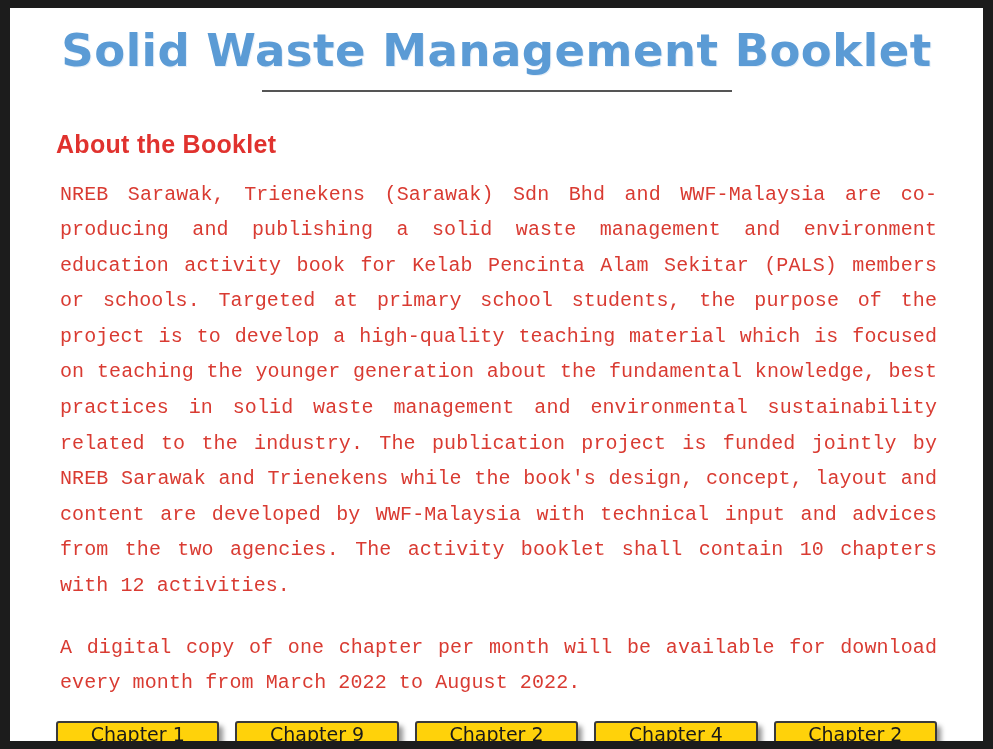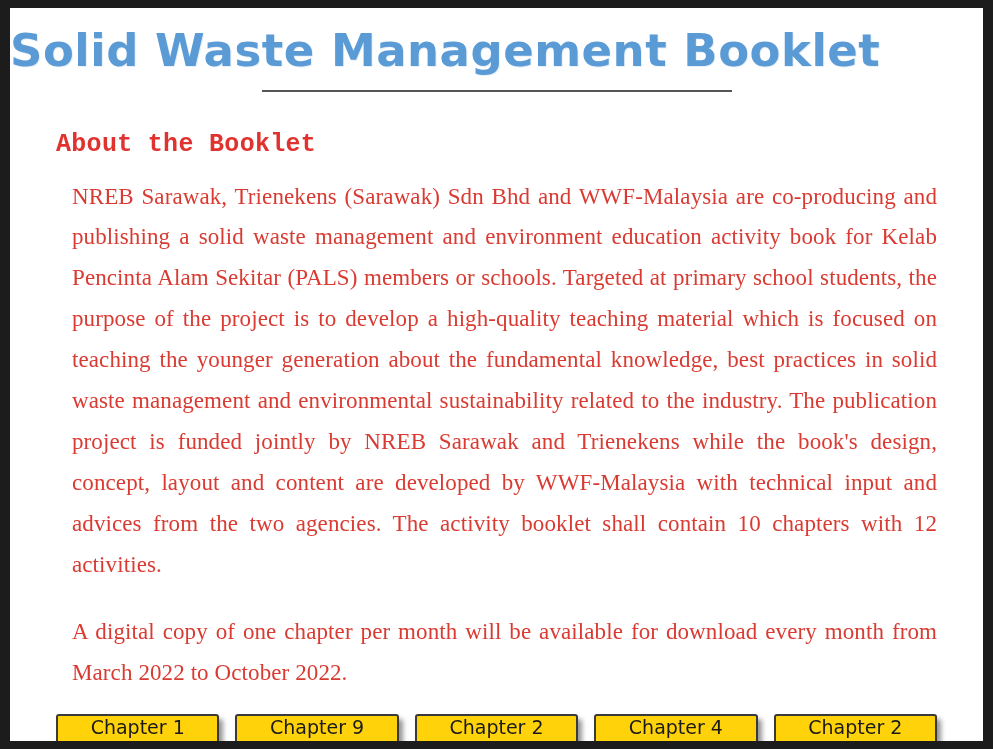--- a/index.html
+++ b/index.html
@@ -17,20 +17,21 @@
     position: absolute;
     left: 10px;
     top: 8px;
     width: 973px;
     height: 733px;
     background: #ffffff;
     box-sizing: border-box;
     overflow: hidden;
   }
   .title-wrap {
+    text-align: center;
     padding-top: 18px;
   }
   .doc-title {
     font-family: "DejaVu Sans", sans-serif;
     font-size: 45px;
     font-weight: bold;
     color: #5b9bd5;
     letter-spacing: 0.5px;
     line-height: 1.1;
     margin: 0;
@@ -39,34 +40,34 @@
   .title-rule {
     width: 470px;
     height: 2px;
     background: #555;
     margin: 14px auto 0 auto;
   }
   .content {
     padding: 0 46px;
   }
   .section-heading {
-    font-family: Liberation Mono, monospace;
+    font-family: Liberation Sans, sans-serif;
     font-size: 25px;
     font-weight: bold;
     color: #e0322e;
     margin: 38px 0 0 0;
     letter-spacing: 0.3px;
   }
   .body-text {
-    font-family: Liberation Serif, serif;
-    font-size: 23px;
+    font-family: Liberation Mono, monospace;
+    font-size: 20px;
     color: #d93b32;
     line-height: 1.78;
     text-align: justify;
-    margin: 18px 0 0 16px;
+    margin: 18px 0 0 4px;
     letter-spacing: 0.1px;
   }
   .body-text.second {
     margin-top: 26px;
   }
   .chapters-heading {
     margin-top: 34px;
   }
   .chapter-grid {
     display: grid;
@@ -98,21 +99,21 @@
     <h1 class="doc-title">Solid Waste Management Booklet</h1>
     <div class="title-rule"></div>
   </div>
 
   <div class="content">
 
     <h2 class="section-heading">About the Booklet</h2>
 
     <p class="body-text">NREB Sarawak, Trienekens (Sarawak) Sdn Bhd and WWF-Malaysia are co-producing and publishing a solid waste management and environment education activity book for Kelab Pencinta Alam Sekitar (PALS) members or schools. Targeted at primary school students, the purpose of the project is to develop a high-quality teaching material which is focused on teaching the younger generation about the fundamental knowledge, best practices in solid waste management and environmental sustainability related to the industry. The publication project is funded jointly by NREB Sarawak and Trienekens while the book's design, concept, layout and content are developed by WWF-Malaysia with technical input and advices from the two agencies. The activity booklet shall contain 10 chapters with 12 activities.</p>
 
-    <p class="body-text second">A digital copy of one chapter per month will be available for download every month from March 2022 to October 2022.</p>
+    <p class="body-text second">A digital copy of one chapter per month will be available for download every month from March 2022 to August 2022.</p>
 
 
     <div class="chapter-grid">
       <div class="chapter-btn">
           <span>Chapter 1</span>
         </div>
       <div class="chapter-btn">
           <span>Chapter 9</span>
         </div>
       <div class="chapter-btn">

